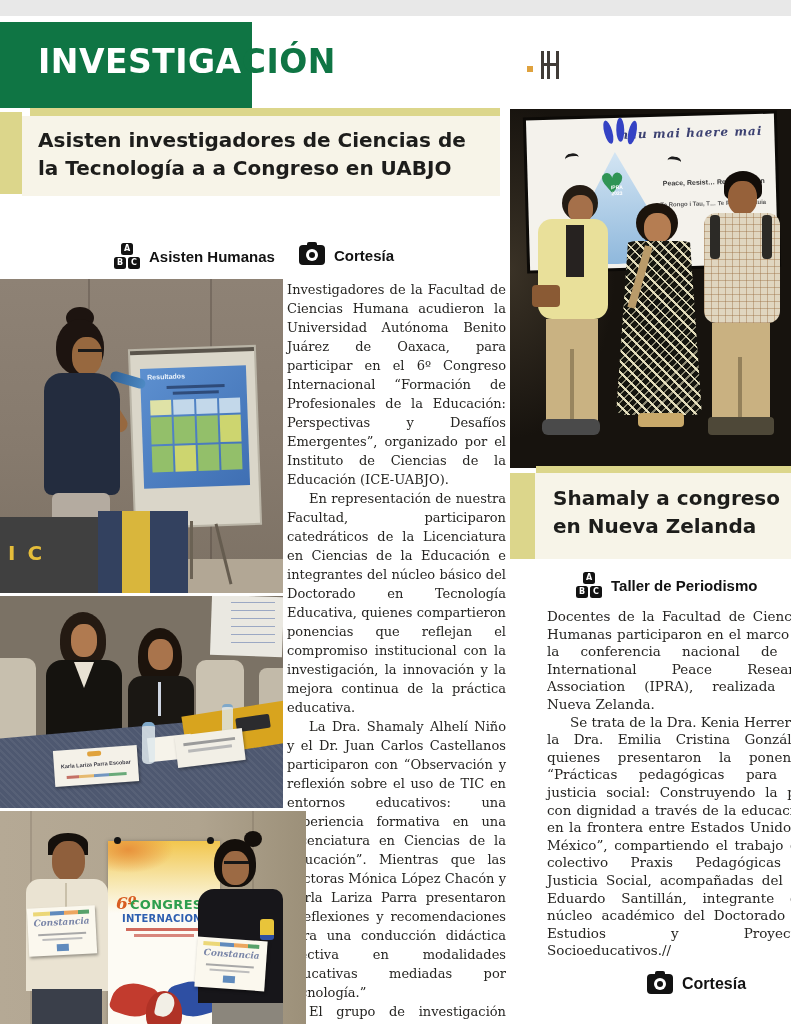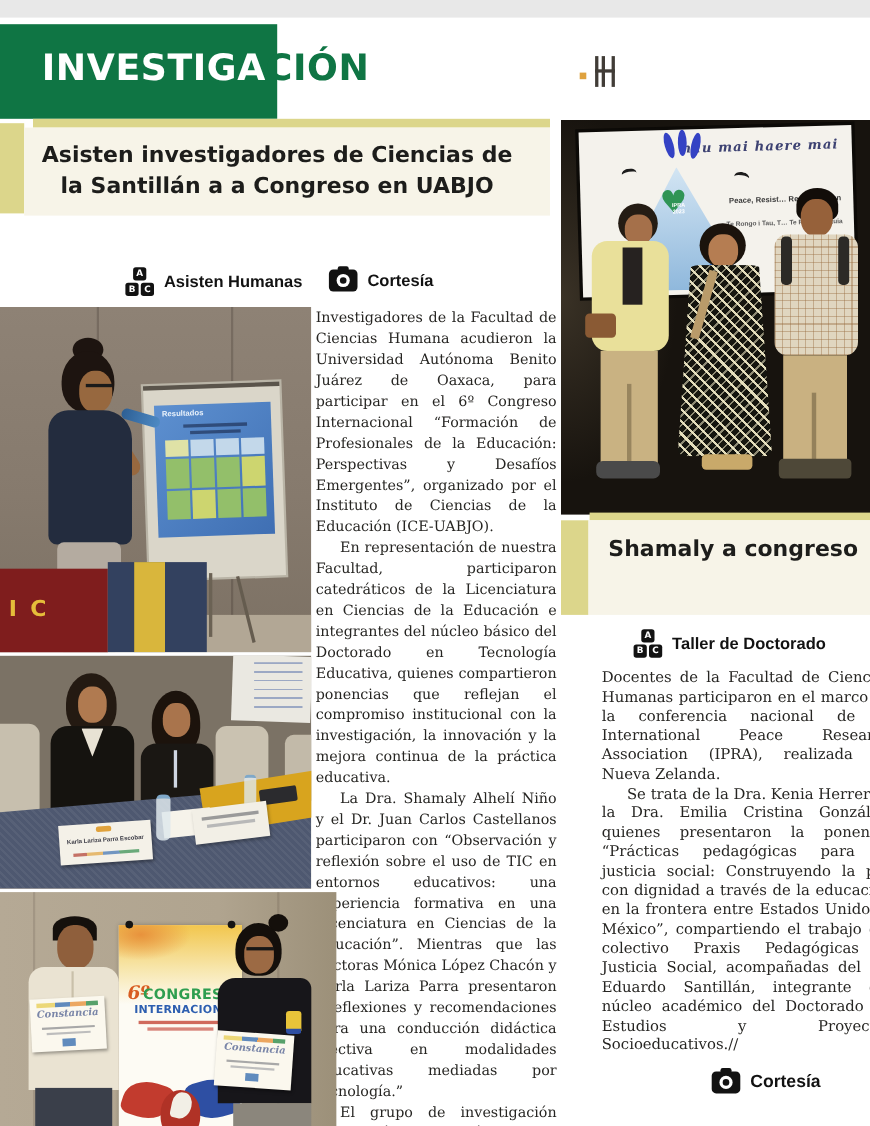--- a/index.html
+++ b/index.html
@@ -1,18 +1,18 @@
 <!DOCTYPE html>
 <html><head>
 <meta charset="utf-8">
 <style>
   html,body{margin:0;padding:0;background:#e8e8e8;}
   .page{position:relative;width:791px;height:1024px;background:#ffffff;overflow:hidden;
         font-family:"Liberation Sans",sans-serif;margin:16px auto;}
-  .abs{position:absolute;text-align:center;}
+  .abs{position:absolute;}
 
   
   .green-banner{position:absolute;left:0;top:6px;width:252px;height:86px;background:#0f7544;}
   .section-title{position:absolute;left:38px;top:26px;font-family:"DejaVu Sans",sans-serif;
       font-weight:800;font-size:33px;letter-spacing:.5px;white-space:nowrap;}
   .st-on{color:#ffffff;} .st-off{color:#0f7544;}
   .brand{position:absolute;left:527px;top:33px;display:flex;align-items:center;}
   .brand-square{width:6px;height:6px;background:#dfa23e;margin:8px 4px 0 0;}
   .brand-text{font-size:29px;font-weight:400;letter-spacing:8px;color:#413c37;line-height:32px;}
 
@@ -78,21 +78,21 @@
   .p1-leg-r{left:222px;top:244px;width:3px;height:62px;background:#655c4f;transform:rotate(-14deg);}
   .p1-leg-c{left:190px;top:242px;width:3px;height:58px;background:#6b6254;}
   .p1-bun{left:66px;top:28px;width:28px;height:22px;background:#1d1410;border-radius:50%;}
   .p1-hair{left:56px;top:40px;width:48px;height:56px;background:#1d1410;border-radius:50% 50% 45% 45%;}
   .p1-face{left:72px;top:58px;width:30px;height:38px;background:#97683f;border-radius:45%;}
   .p1-glasses{left:78px;top:70px;width:24px;height:3px;background:#1a1a1a;}
   .p1-arm{left:102px;top:104px;width:16px;height:52px;background:#97683f;border-radius:8px;transform:rotate(-32deg);}
   .p1-mic{left:110px;top:96px;width:36px;height:10px;background:linear-gradient(90deg,#2d5f94,#4e8ac4);border-radius:5px;transform:rotate(16deg);}
   .p1-top{left:44px;top:94px;width:76px;height:122px;background:#232c3e;border-radius:18px 26px 8px 8px;}
   .p1-pants{left:52px;top:214px;width:58px;height:100px;background:#b4aba0;border-radius:6px;}
-  .p1-desk{left:0;top:238px;width:98px;height:88px;background:#7f1d1d;}
+  .p1-desk{left:0;top:238px;width:98px;height:88px;background:#404040;}
   .p1-desk-text{left:8px;top:24px;font:700 20px "DejaVu Sans",sans-serif;color:#e5bd3a;letter-spacing:12px;}
   .p1-cloth{left:98px;top:232px;width:90px;height:82px;background:#33415f;}
   .p1-stripe{left:24px;top:0;width:28px;height:82px;background:#d9b63c;}
 
   
   .p2-wall{inset:0;background:#7b7265;}
   .p2-flip{right:0;top:0;width:72px;height:60px;background:#eae8e1;transform:rotate(2deg);}
   .p2-flip-lines{right:8px;top:6px;width:44px;height:44px;
       background:repeating-linear-gradient(180deg,rgba(60,90,160,.45) 0 1.5px,transparent 1.5px 8px);}
   .p2-chair1{left:-10px;top:62px;width:46px;height:92px;background:#c7bfae;border-radius:10px;}
@@ -221,21 +221,21 @@
       <rect x="19" y="2" width="3" height="28" fill="#413c37"></rect>
       <rect x="4" y="14" width="18" height="3" fill="#413c37"></rect>
     </svg>
   </div>
 
   <div class="abs khaki lf-topline"></div>
   <div class="abs khaki lf-sidebar"></div>
   <div class="abs cream lf-box"></div>
   <div class="abs headline lf-headline">
     <span>Asisten investigadores de Ciencias de</span>
-    <span>la Santillán a a Congreso en UABJO</span>
+    <span>la Tecnología a a Congreso en UABJO</span>
   </div>
 
   <div class="byline" style="left:112px;top:227px;">
     <span class="abc">
       <span class="blk blk-a">A</span>
       <span class="blk blk-b">B</span>
       <span class="blk blk-c">C</span>
     </span>
     <span class="byline-text">Asisten Humanas</span>
   </div>
@@ -422,29 +422,30 @@
       <span class="p4-m-gap"></span>
     </div>
     <div class="p4-m-boots"></div>
   </div>
 
   <div class="abs khaki rf-topline"></div>
   <div class="abs khaki rf-sidebar"></div>
   <div class="abs cream rf-box"></div>
   <div class="abs headline rf-headline">
     <span>Shamaly a congreso</span>
+    <span>en Nueva Zelanda</span>
   </div>
 
   <div class="byline" style="left:574px;top:556px;">
     <span class="abc">
       <span class="blk blk-a">A</span>
       <span class="blk blk-b">B</span>
       <span class="blk blk-c">C</span>
     </span>
-    <span class="byline-text">Taller de Doctorado</span>
+    <span class="byline-text">Taller de Periodismo</span>
   </div>
 
   <div class="article article-right">
     <p>Docentes de la Facultad de Ciencias Humanas participaron en el marco de la conferencia nacional de la International Peace Research Association (IPRA), realizada en Nueva Zelanda.</p>
     <p>Se trata de la Dra. Kenia Herrera y la Dra. Emilia Cristina González, quienes presentaron la ponencia “Prácticas pedagógicas para la justicia social: Construyendo la paz con dignidad a través de la educación en la frontera entre Estados Unidos y México”, compartiendo el trabajo del colectivo Praxis Pedagógicas y Justicia Social, acompañadas del Dr. Eduardo Santillán, integrante del núcleo académico del Doctorado en Estudios y Proyectos Socioeducativos.//</p>
   </div>
 
   <div class="byline credit2">
     <span class="cam">
         <span class="lens"></span>

